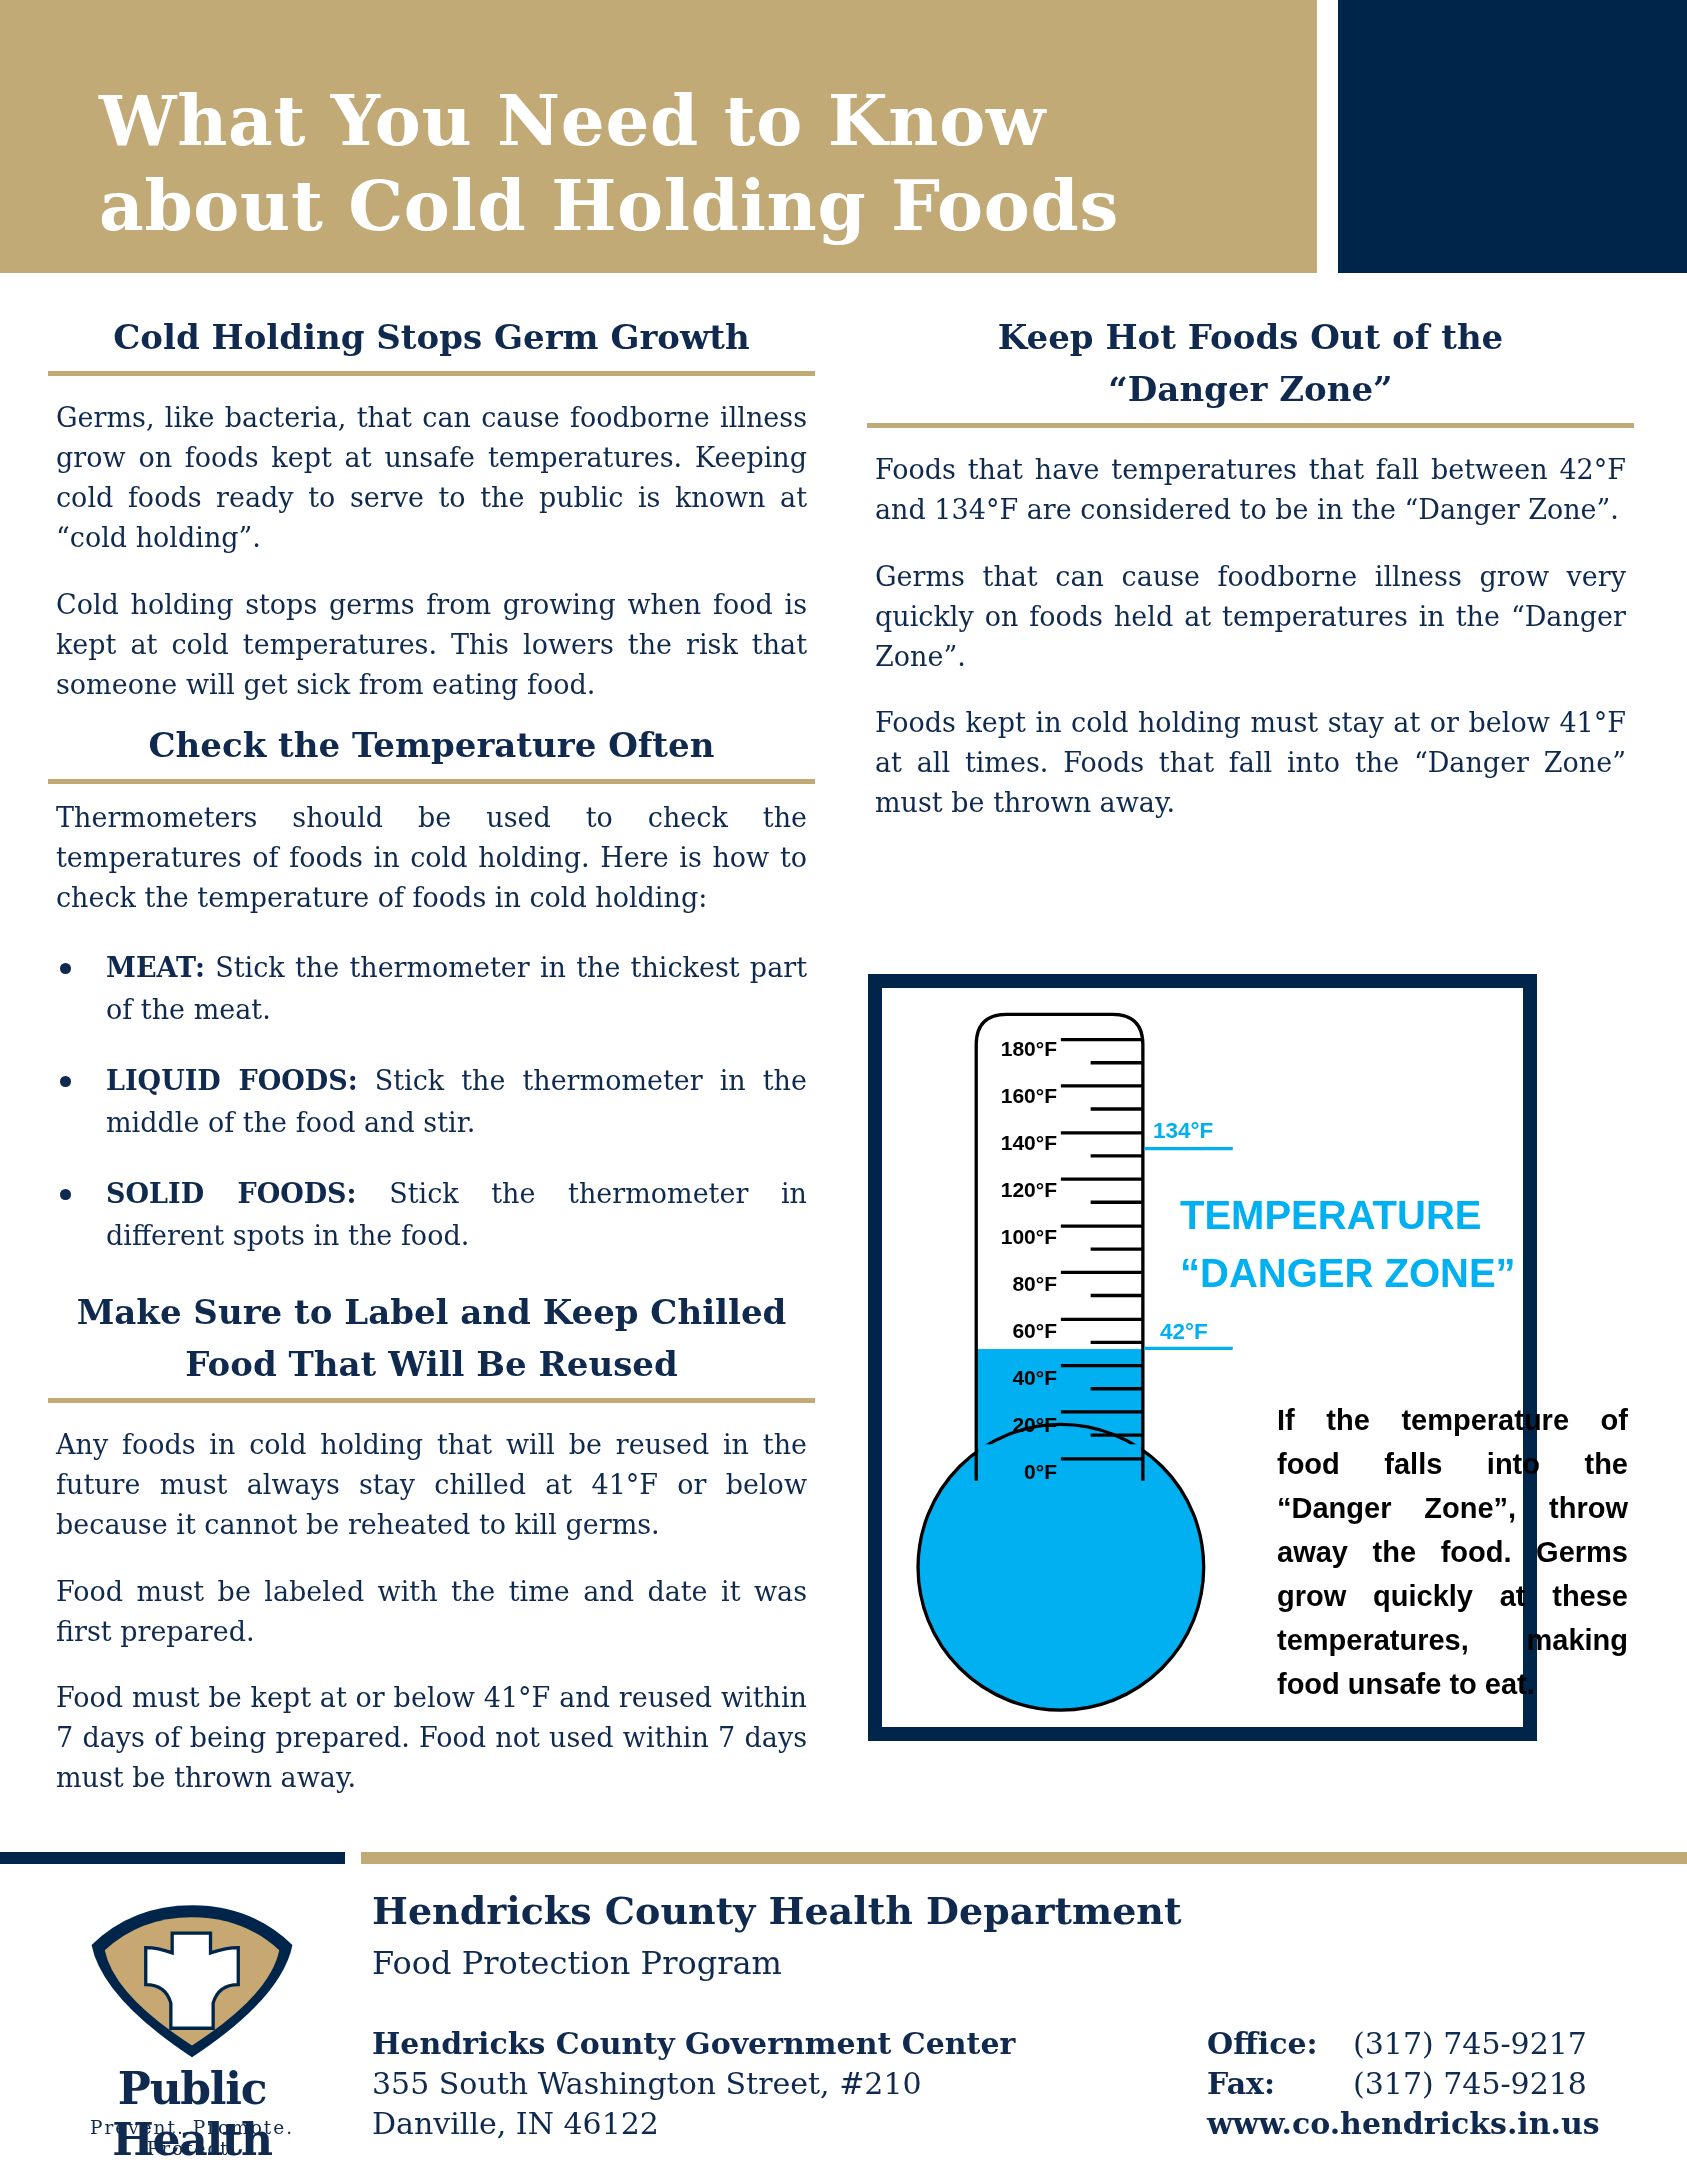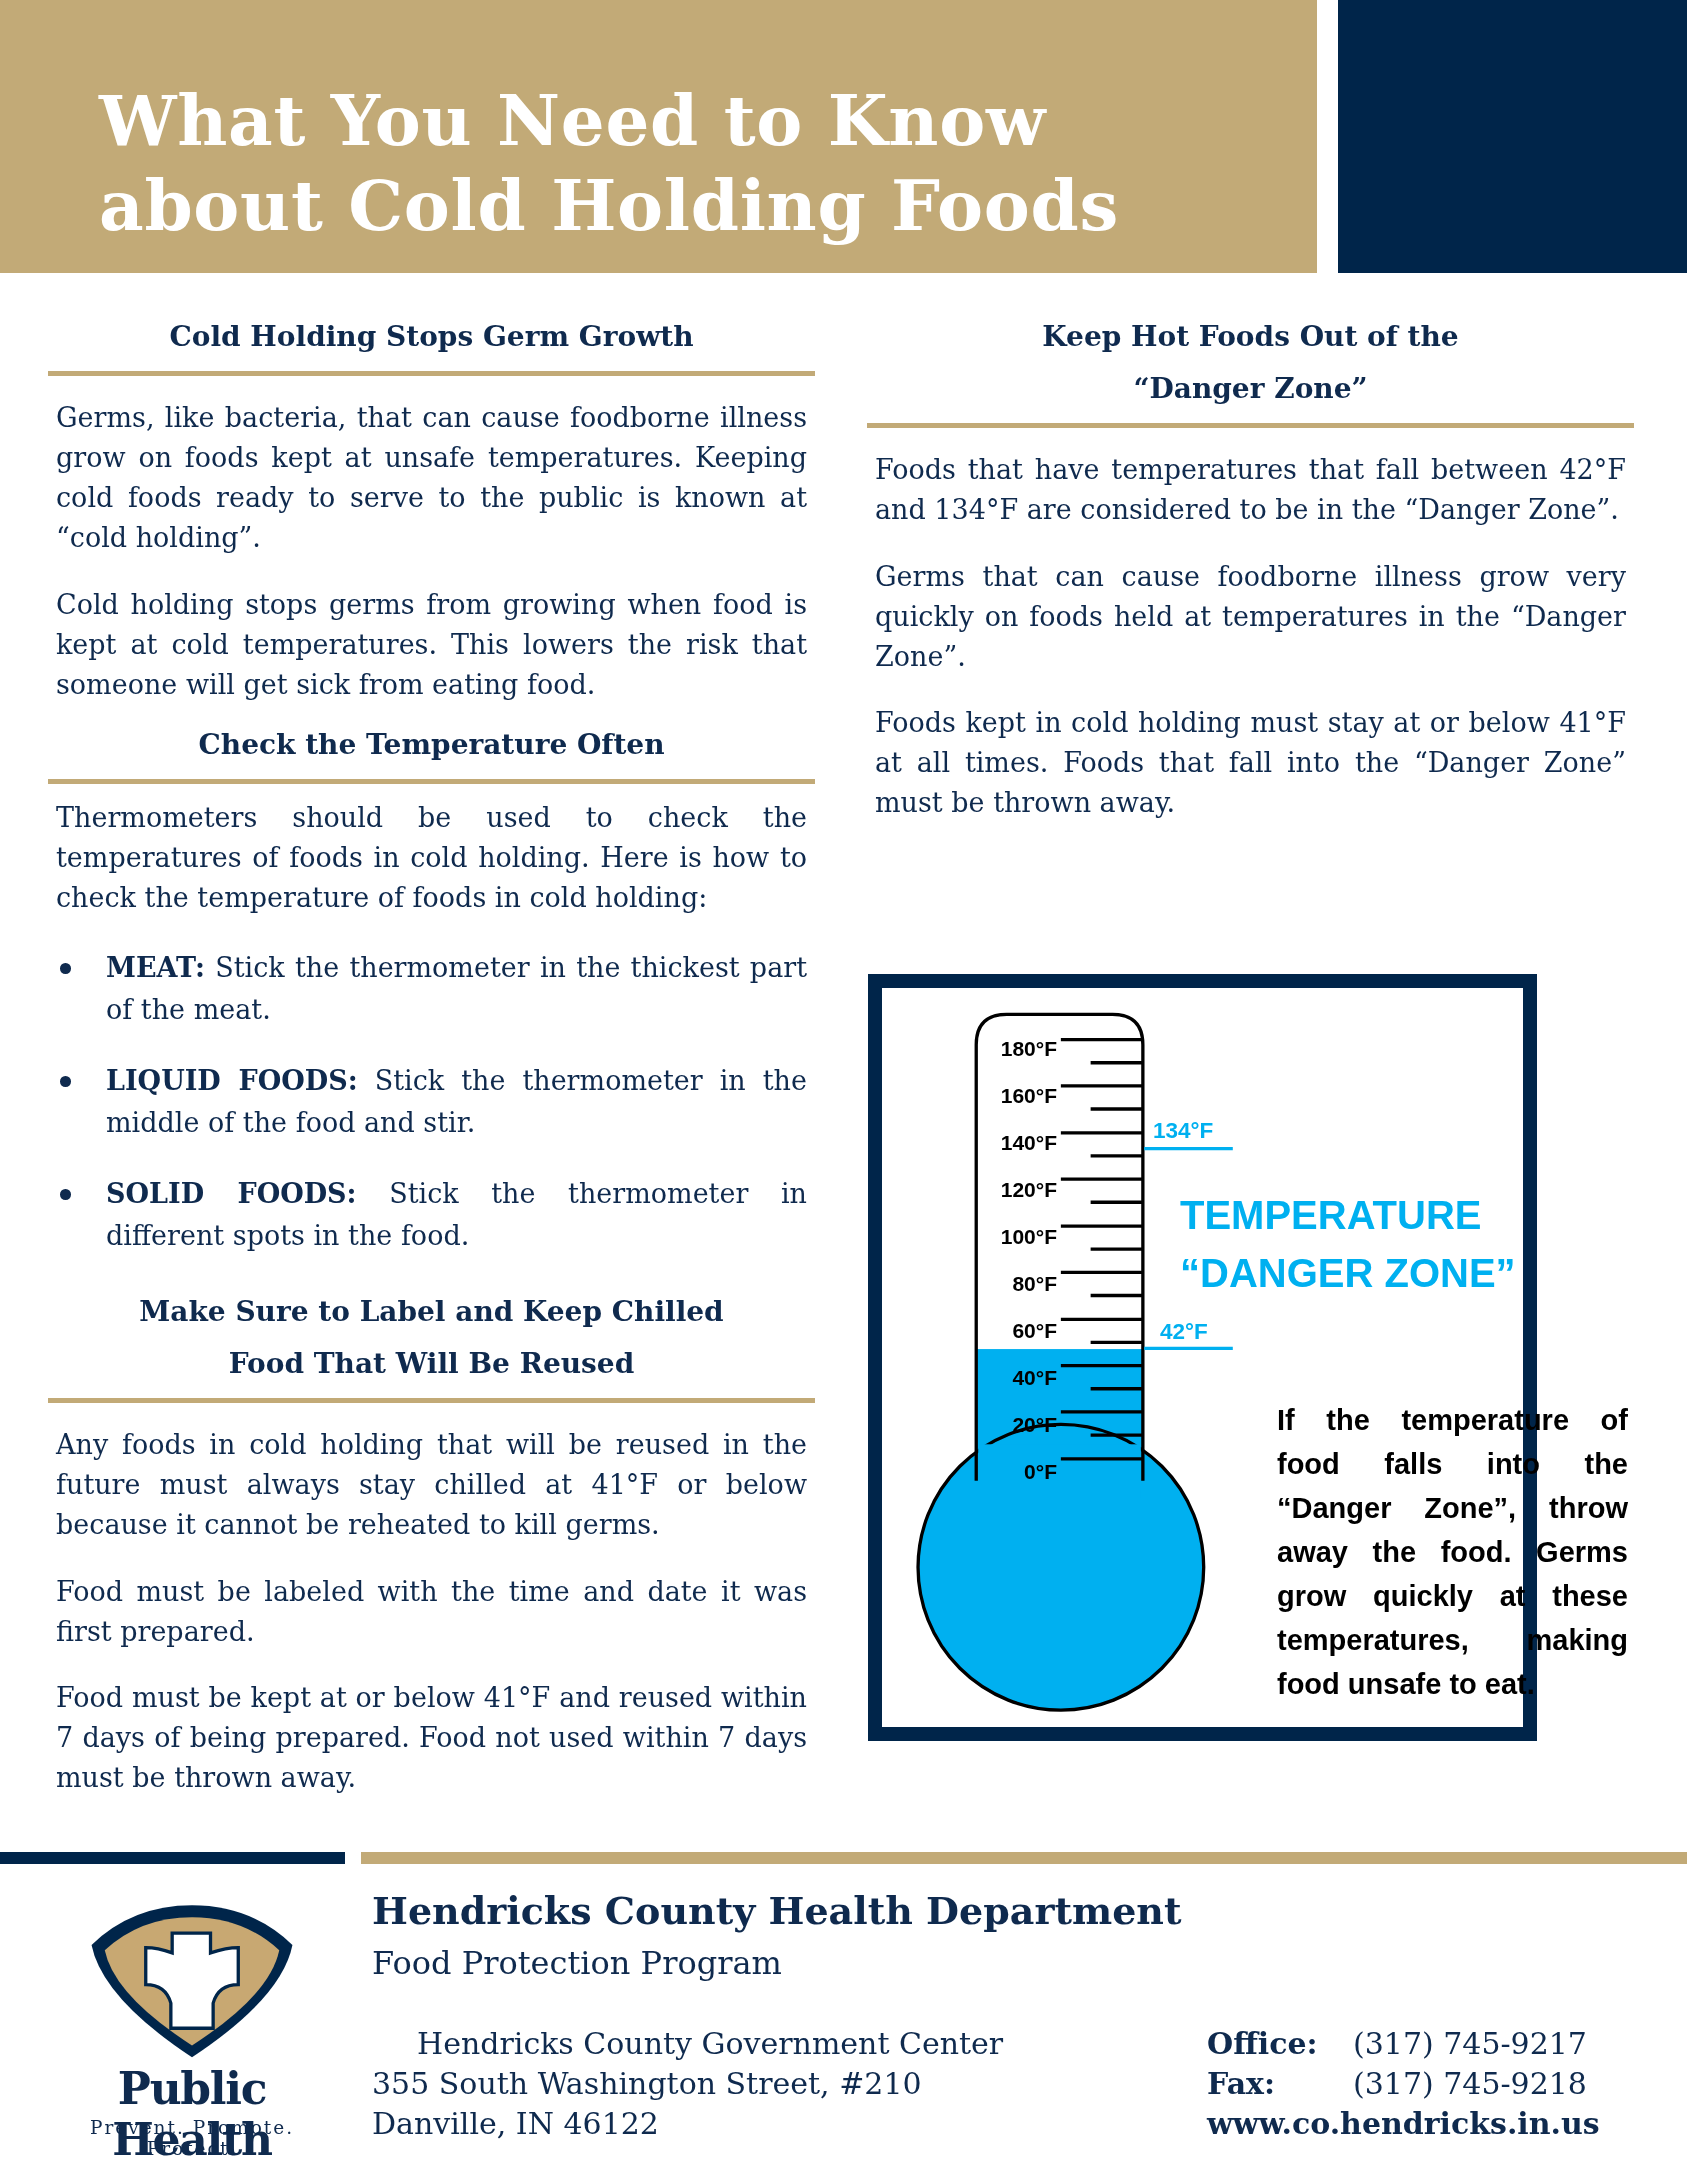--- a/index.html
+++ b/index.html
@@ -3,34 +3,34 @@
 <meta charset="utf-8">
 <style>
   html,body{margin:0;padding:0;background:#fff;}
   body{width:1687px;height:2183px;position:relative;overflow:hidden;font-family:"DejaVu Serif","Liberation Serif",serif;color:#0f2a4e;}
   .abs{position:absolute;}
   .banner{left:0;top:0;width:1317px;height:273px;background:#c2aa77;}
   .banner-navy{left:1338px;top:0;width:349px;height:273px;background:#00254a;}
   .title{left:99px;top:78px;width:1191px;color:#fff;font-family:"DejaVu Serif",serif;font-weight:bold;font-size:69px;line-height:85px;letter-spacing:0.7px;}
   .col-left{left:48px;top:311px;width:767px;}
   .col-right{left:867px;top:311px;width:767px;}
-  h2{margin:0;font-family:"DejaVu Serif",serif;font-weight:bold;font-size:28px;line-height:52px;color:#0f2a4e;text-align:center;}
+  h2{margin:0;font-family:"DejaVu Serif",serif;font-weight:bold;font-size:34px;line-height:52px;color:#0f2a4e;text-align:center;}
   .rule{height:4.6px;background:#c2aa77;margin:8px 0 22.5px 0;}
   p{margin:0 0 26.5px 0;font-size:27px;line-height:40px;text-align:justify;padding:0 8px;color:#0f2a4e;}
   ul{list-style:none;margin:0 0 13.2px 0;padding:0 8px;}
   li{position:relative;padding-left:50px;font-size:27px;line-height:42px;margin-bottom:29px;text-align:justify;}
   li .dot{position:absolute;left:4px;top:16px;width:10.6px;height:10.6px;border-radius:50%;background:#0f2a4e;}
   li b{font-weight:bold;}
   .thermo-box{left:868px;top:974px;width:669px;height:767px;border:14.6px solid #00254a;box-sizing:border-box;background:#fff;}
   .footer-navy{left:0;top:1852px;width:345px;height:12px;background:#00254a;}
   .footer-gold{left:361px;top:1852px;width:1326px;height:12px;background:#c2aa77;}
   .org{left:372px;top:1884px;font-weight:bold;font-size:38px;line-height:53px;color:#0f2a4e;}
   .prog{left:372px;top:1937px;font-size:32px;line-height:53px;color:#0f2a4e;}
   .addr{left:372px;top:2024px;font-size:30px;line-height:40px;color:#0f2a4e;}
-  .addr .b{font-weight:normal;margin-left:45px;}
+  .addr .b{font-weight:bold;}
   .contact{left:1207px;top:2024px;font-size:30px;line-height:40px;color:#0f2a4e;}
   .contact .lbl{display:inline-block;width:146px;font-weight:bold;}
   .contact .web{font-weight:bold;}
   .logo{left:40px;top:1892px;width:304px;height:291px;}
   .ph{left:53px;top:2063px;width:278px;text-align:center;font-family:"DejaVu Serif",serif;font-weight:bold;font-size:44px;letter-spacing:-1.3px;color:#0f2a4e;}
   .tag{left:53px;top:2117px;width:278px;text-align:center;font-size:18.5px;letter-spacing:2px;color:#0f2a4e;}
 </style>
 </head>
 <body>
 

